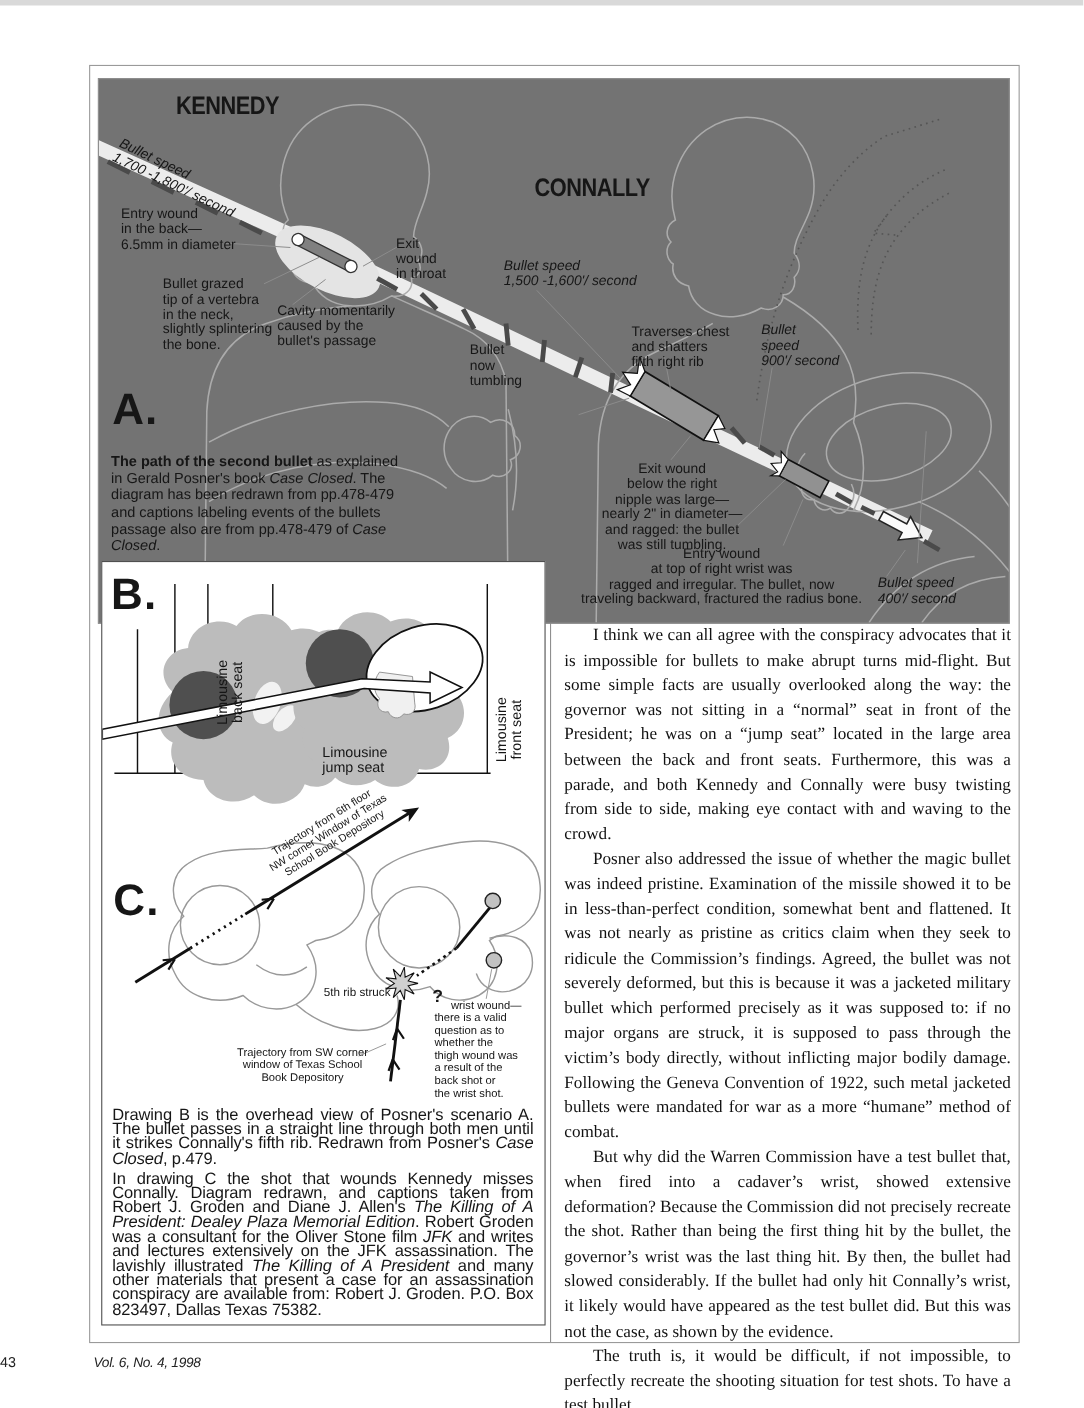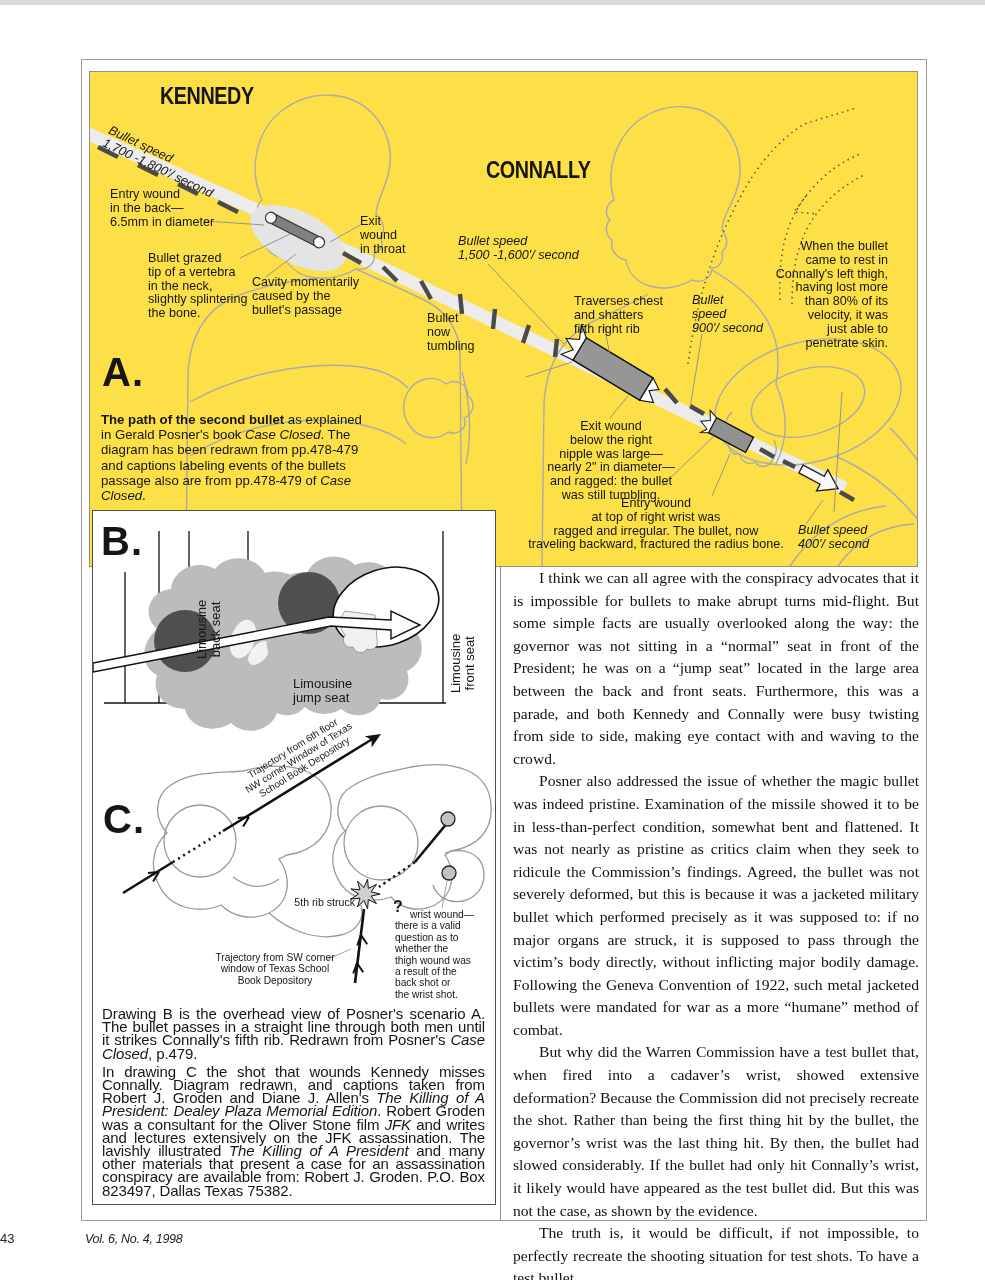--- a/index.html
+++ b/index.html
@@ -4,21 +4,21 @@
 <style>
   html,body{margin:0;padding:0;background:#fff;}
   body{width:985px;height:1280px;position:relative;overflow:hidden;
        font-family:"Liberation Sans",sans-serif;color:#161616;}
   .abs{position:absolute;}
   .edge-strip{left:0;top:0;width:985px;height:5px;background:#d9d9d9;}
   .outer-frame{left:81px;top:59px;width:844px;height:1160px;border:1px solid #9a9a9a;}
   .divider-v{left:500px;top:565px;width:1px;height:655px;background:#8f8f8f;}
 
   
-  .boxA{left:89px;top:71px;width:827px;height:494px;border:1px solid #8f8f8f;background:#fde047;}
+  .boxA{left:89px;top:71px;width:827px;height:494px;border:1px solid #8f8f8f;background:#737373;}
   .boxA svg{position:absolute;left:0;top:0;}
   .lblA{position:absolute;font-size:12.6px;line-height:13.8px;white-space:pre-line;color:#161616;}
   .it{font-style:italic;}
   .big-letter{position:absolute;font-size:40px;font-weight:bold;letter-spacing:1px;}
   .name-head{position:absolute;font-size:23px;font-weight:bold;transform:scaleX(.86);transform-origin:0 0;letter-spacing:-.5px;}
   .capA{position:absolute;left:11px;top:340px;width:266px;font-size:13.2px;line-height:15.2px;text-align:left;}
 
   
   .boxBC{left:92px;top:510px;width:402px;height:693px;border:1px solid #4f4f4f;background:#fff;}
   .boxBC svg{position:absolute;left:0;top:0;}
@@ -161,28 +161,20 @@
 1,500 -1,600'/ second</div>
   <div class="lblA" style="left:337px;top:240px;">Bullet
 now
 tumbling</div>
   <div class="lblA" style="left:484px;top:223px;">Traverses chest
 and shatters
 fifth right rib</div>
   <div class="lblA it" style="left:602px;top:222px;">Bullet
 speed
 900'/ second</div>
-  <div class="lblA" style="left:658px;top:168px;width:140px;text-align:right;">When the bullet
-came to rest in
-Connally's left thigh,
-having lost more
-than 80% of its
-velocity, it was
-just able to
-penetrate skin.</div>
   <div class="lblA" style="left:441px;top:348px;width:160px;text-align:center;">Exit wound
 below the right
 nipple was large—
 nearly 2" in diameter—
 and ragged: the bullet
 was still tumbling.</div>
   <div class="lblA" style="left:416px;top:425px;width:300px;text-align:center;">Entry wound
 at top of right wrist was
 ragged and irregular. The bullet, now
 traveling backward, fractured the radius bone.</div>

